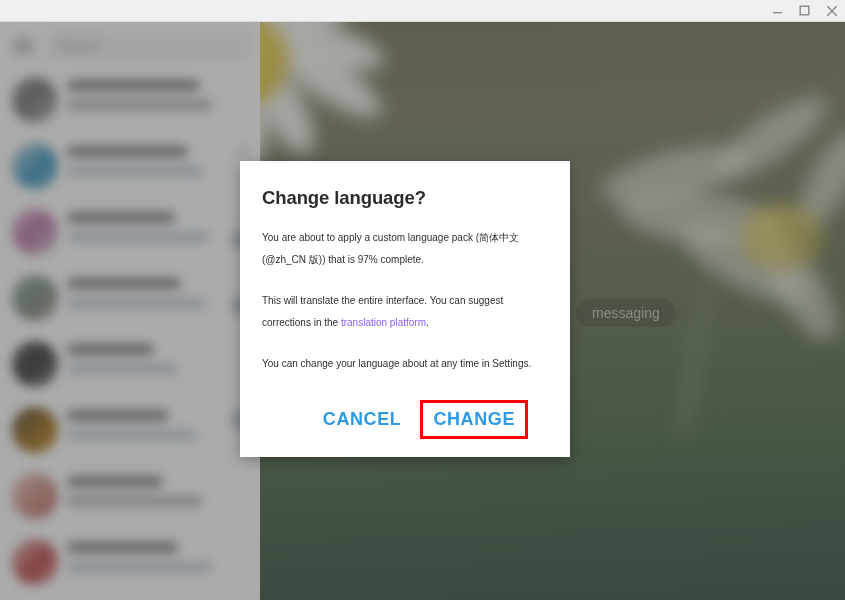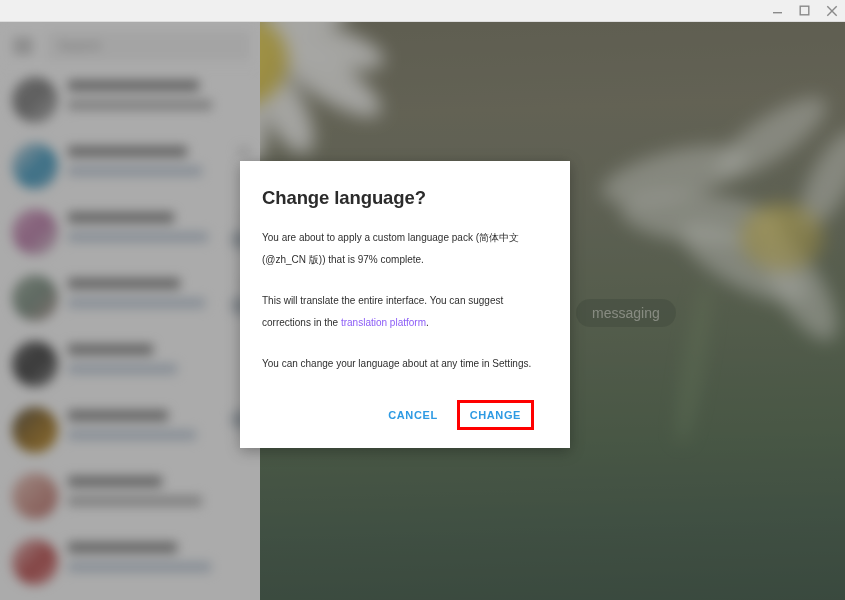--- a/index.html
+++ b/index.html
@@ -260,30 +260,30 @@
     justify-content: flex-end;
     align-items: center;
     padding: 6px 0 10px 0;
     gap: 6px;
   }
   .dlg-btn {
     background: none;
     border: none;
     color: #2d9ae3;
     font-family: inherit;
-    font-size: 11px;
+    font-size: 18px;
     font-weight: bold;
     letter-spacing: 0.6px;
     padding: 9px 13px;
     cursor: pointer;
   }
   .btn-highlight {
     border: 3px solid #ff0000;
     padding: 6px 10px;
-    margin-right: 2px;
+    margin-right: 8px;
   }
 </style>
 </head>
 <body>
 
 <div id="app">
 
   <div class="titlebar">
     <div class="win-btn">
       <svg width="11" height="11" viewBox="0 0 11 11">

